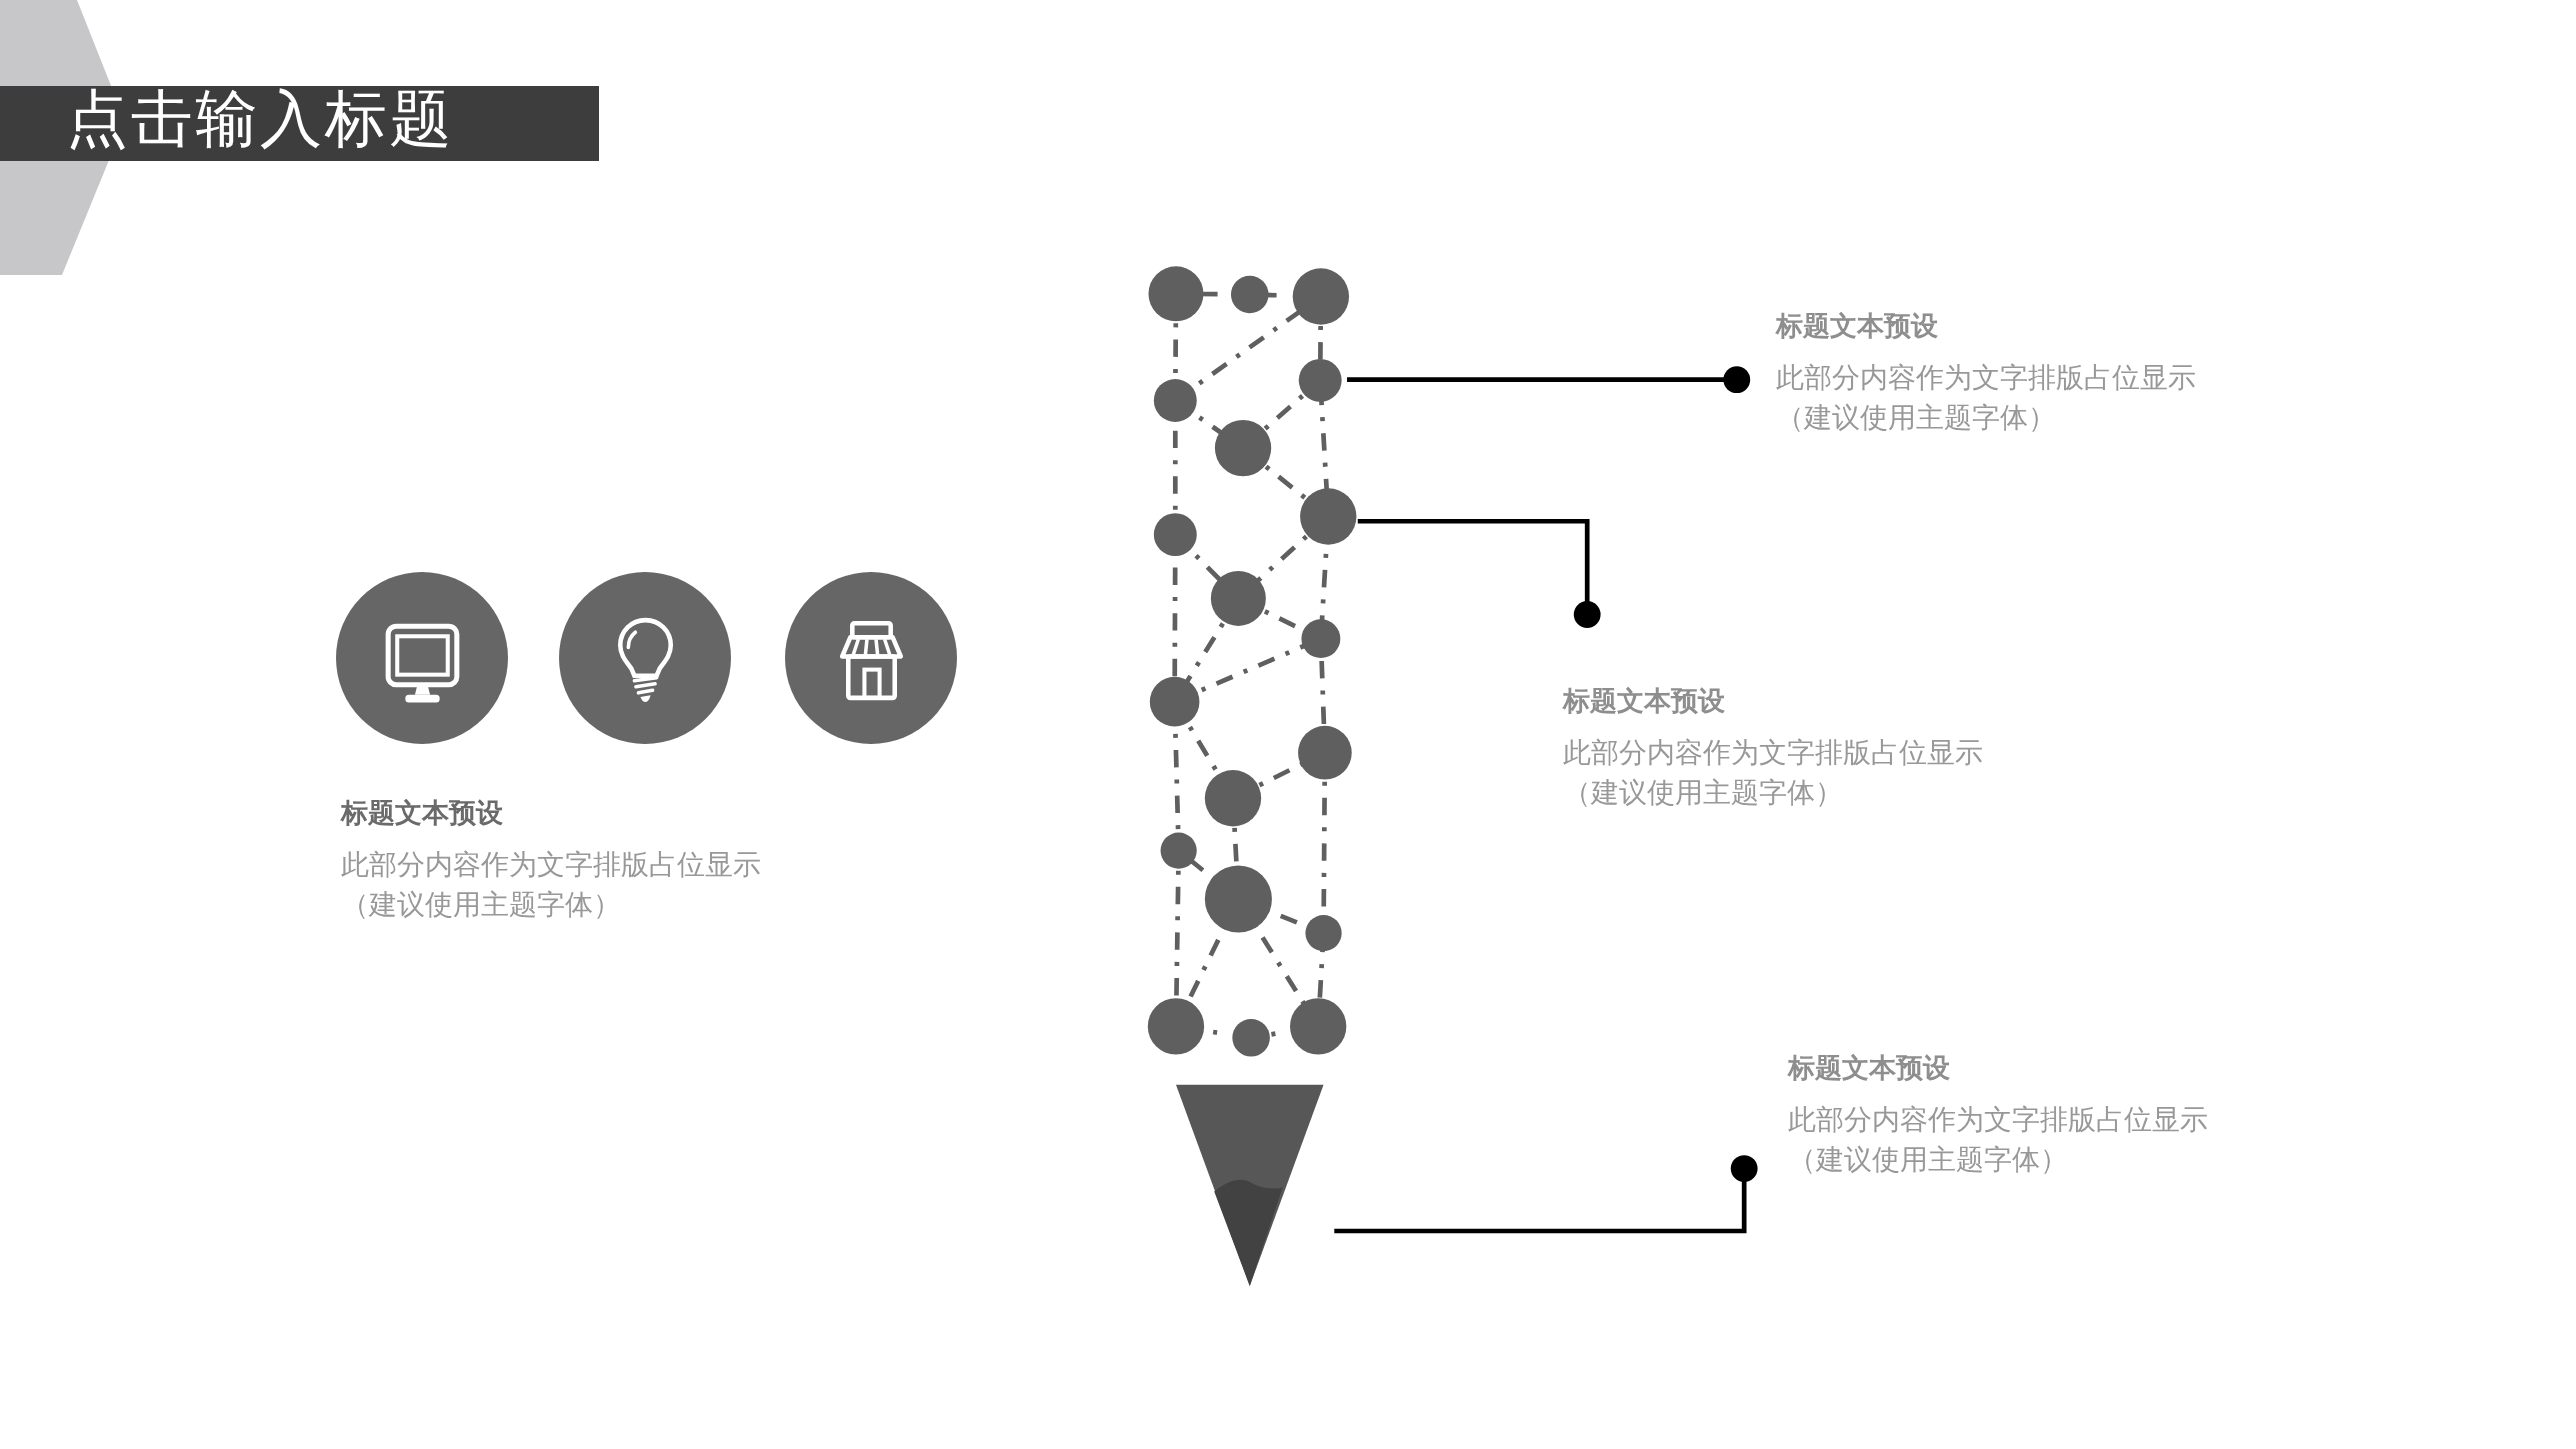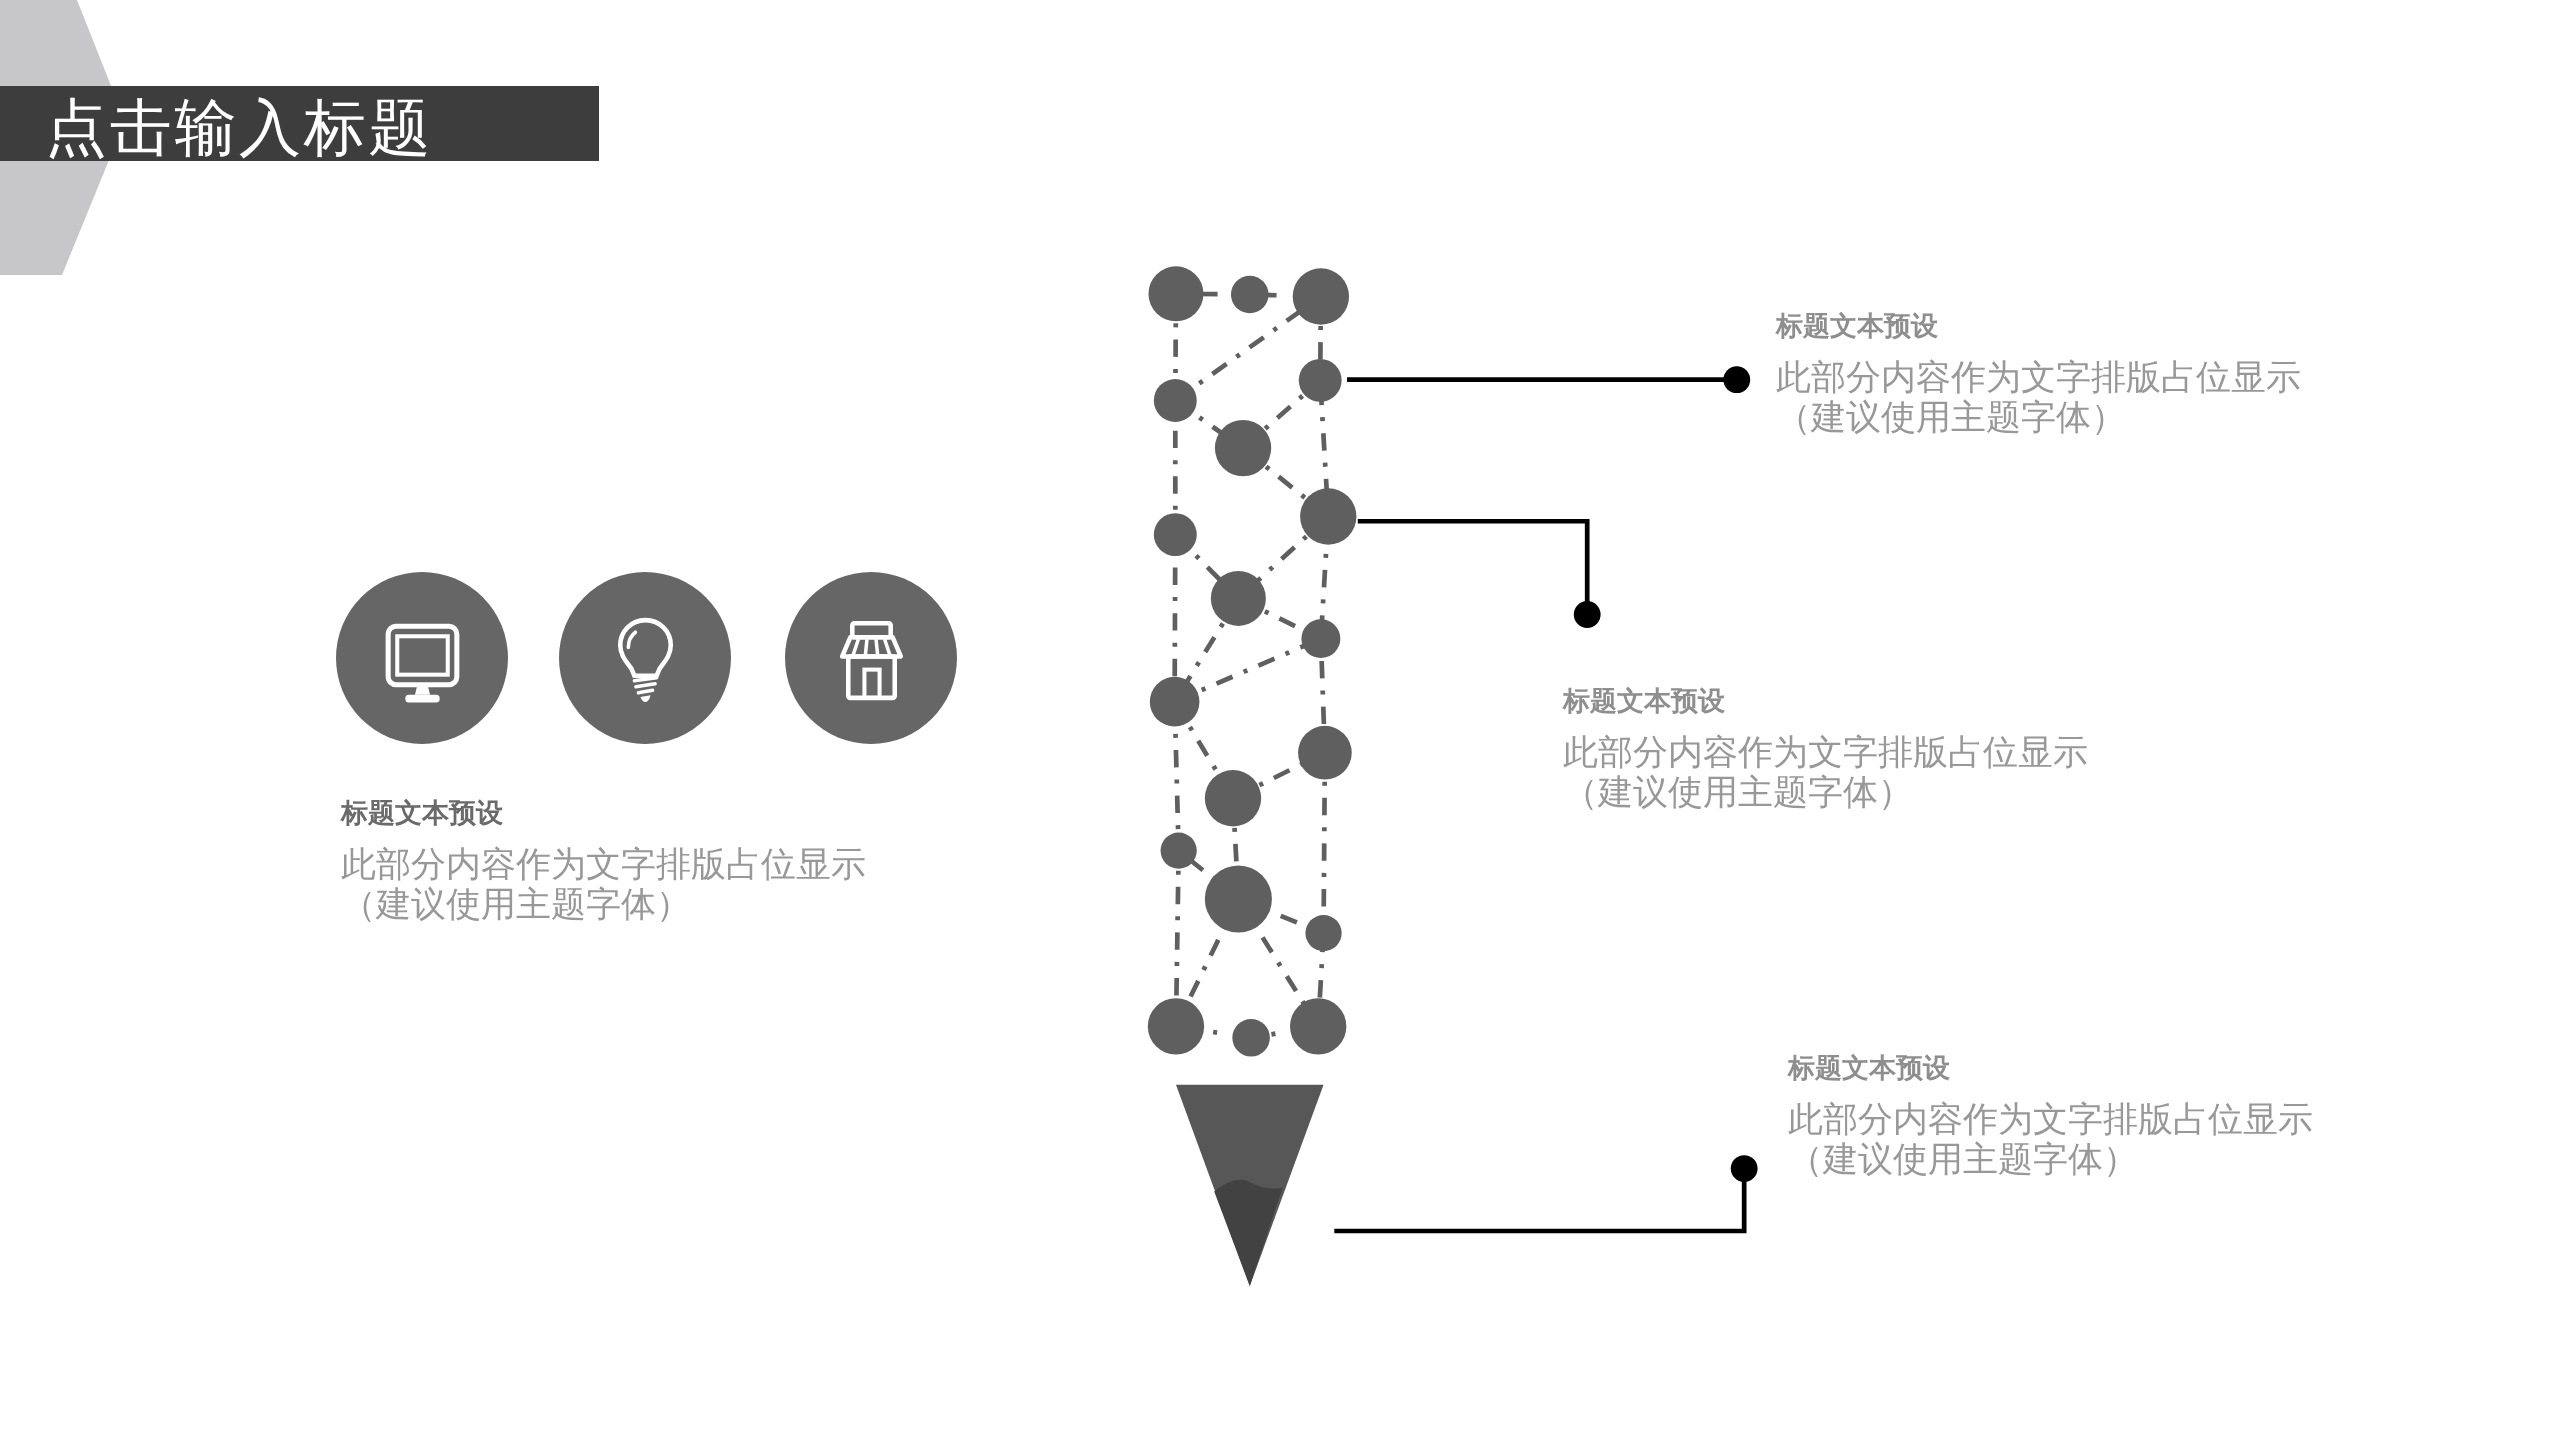--- a/index.html
+++ b/index.html
@@ -14,39 +14,39 @@
   
   .decor-hex{
     position:absolute;left:0;top:0;width:134px;height:278px;
     background:#c7c7c9;
     clip-path:polygon(0 0,77px 0,125px 121px,62px 275px,0 275px);
   }
   
   .title-bar{
     position:absolute;left:0;top:86px;width:599px;height:75px;
     background:#3d3d3d;
-    display:flex;align-items:flex-start;
-    box-sizing:border-box;padding-left:45px;
+    display:flex;align-items:flex-end;
+    box-sizing:border-box;padding-left:66px;
   }
   .title-text{
     color:#ffffff;font-size:62px;letter-spacing:2.7px;white-space:nowrap;
   }
   
   .icon-circle{
     position:absolute;top:572px;width:172px;height:172px;border-radius:50%;
     background:#666666;display:flex;align-items:center;justify-content:center;
   }
   .icon-circle svg{width:101px;height:101px;}
   
   .callout{position:absolute;}
   .callout-heading{
     font-size:27px;font-weight:bold;line-height:47px;white-space:nowrap;
   }
   .callout-body{
-    font-size:35px;line-height:40px;margin-top:8px;color:#989898;white-space:nowrap;
+    font-size:28px;line-height:40px;margin-top:8px;color:#989898;white-space:nowrap;
   }
   .heading-dark{color:#6a6a6a;}
   .heading-light{color:#8e8e8e;}
   
   .art{position:absolute;left:0;top:0;width:2576px;height:1449px;}
 </style>
 </head>
 <body>
 
 <div class="slide">

